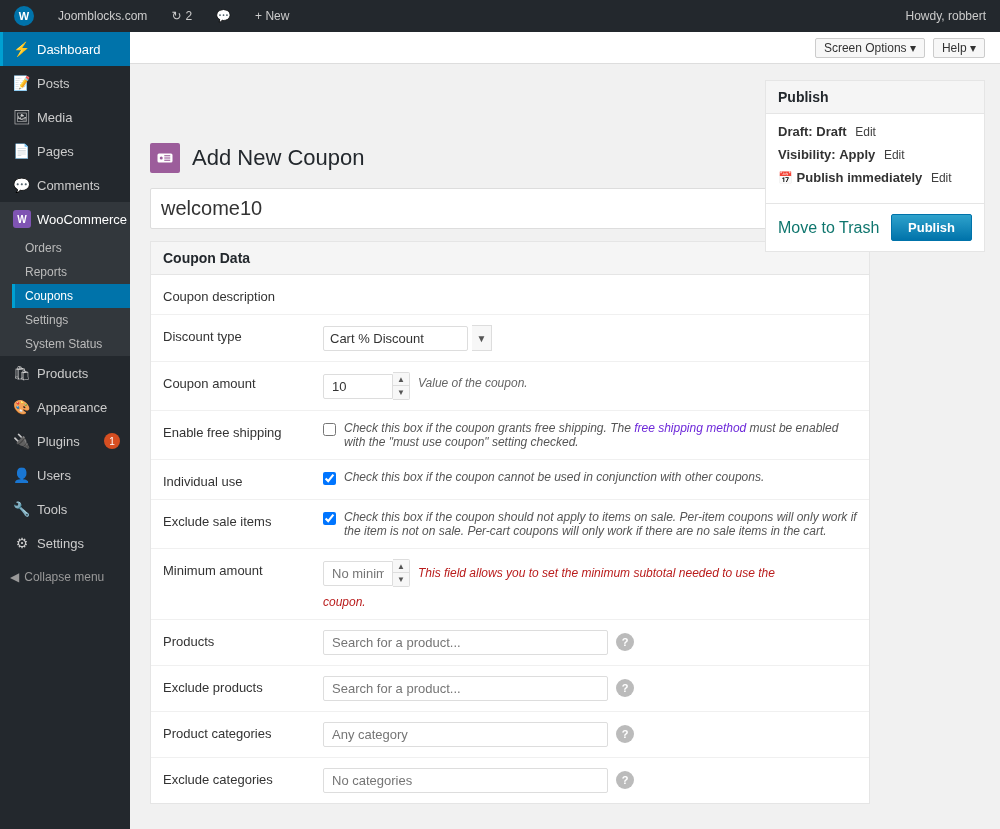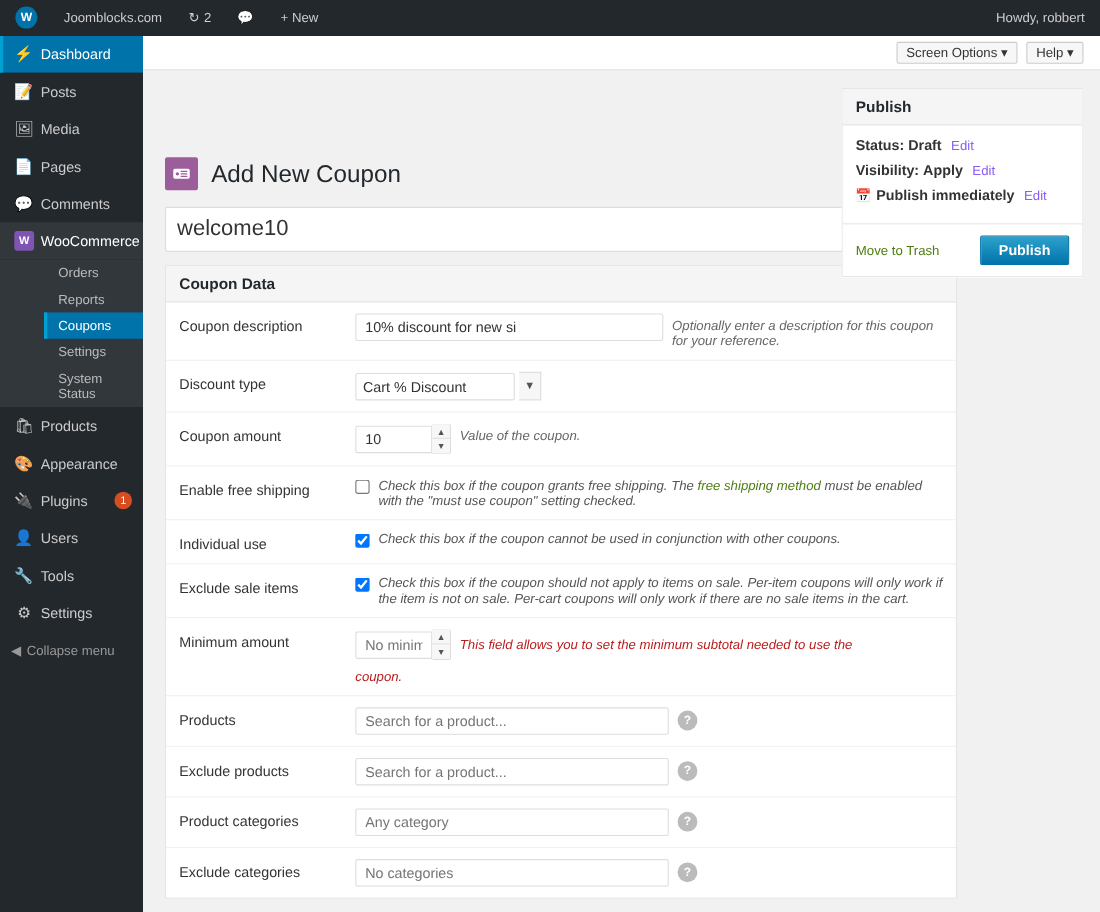--- a/index.html
+++ b/index.html
@@ -64,21 +64,21 @@
       gap: 6px;
       padding: 8px 10px;
       color: #ccc;
       cursor: pointer;
       font-size: 13px;
       border-left: 3px solid transparent;
     }
     .sidebar-item.active { background: #0073aa; color: #fff; border-left-color: #00a0d2; }
     .sidebar-item.active-parent { background: #32373c; color: #fff; }
     .sidebar-icon { width: 18px; height: 18px; display: flex; align-items: center; justify-content: center; font-size: 14px; flex-shrink: 0; }
-    .sidebar-sub { padding-left: 40px; background: #32373c; }
+    .sidebar-sub { padding-left: 12px; background: #32373c; }
     .sidebar-sub .sidebar-item { font-size: 12px; padding: 5px 10px; color: #bbb; }
     .sidebar-sub .sidebar-item.active { background: #0073aa; color: #fff; }
     .collapse-menu { padding: 10px 10px; color: #999; font-size: 12px; cursor: pointer; display: flex; align-items: center; gap: 5px; }
     .badge { background: #d54e21; color: #fff; border-radius: 50%; width: 16px; height: 16px; font-size: 10px; display: flex; align-items: center; justify-content: center; margin-left: auto; }
 
     
     #main {
       margin-left: 130px;
       margin-top: 64px;
       padding: 15px 20px;
@@ -208,21 +208,21 @@
       color: #555;
       border: none;
       padding: 0;
     }
     .spinner-btn:first-child { border-bottom: 1px solid #ddd; }
     
     
     .checkbox-row { display: flex; align-items: flex-start; gap: 8px; }
     .form-checkbox { margin-top: 2px; flex-shrink: 0; }
     .checkbox-desc { font-size: 12px; color: #555; font-style: italic; }
-    .checkbox-desc a { color: #4d7c0f; text-decoration: none; }
+    .checkbox-desc a { color: #6d28d9; text-decoration: none; }
     .search-input {
       border: 1px solid #ddd;
       padding: 4px 8px;
       font-size: 13px;
       background: #fff;
       border-radius: 2px;
       width: 285px;
       color: #999;
     }
     .help-icon {
@@ -251,29 +251,29 @@
       background: #f5f5f5;
       border-bottom: 1px solid #e5e5e5;
       padding: 8px 12px;
       font-size: 14px;
       font-weight: 600;
       color: #23282d;
     }
     .publish-body { padding: 10px 12px; }
     .publish-row { margin-bottom: 8px; font-size: 13px; color: #555; }
     .publish-row span { font-weight: 600; color: #333; }
-    .publish-row a { color: #8b5cf6; text-decoration: none; font-size: 12px; margin-left: 5px; }
+    .publish-row a { color: #404040; text-decoration: none; font-size: 12px; margin-left: 5px; }
     .publish-actions {
       display: flex;
       align-items: center;
       justify-content: space-between;
       padding: 10px 12px;
       border-top: 1px solid #e5e5e5;
     }
-    .trash-link { color: #4d7c0f; text-decoration: none; font-size: 12px; }
+    .trash-link { color: #0f766e; text-decoration: none; font-size: 16px; }
     .publish-btn {
       background: linear-gradient(#2ea2cc, #0073aa);
       border: 1px solid #0073aa;
       color: #fff;
       padding: 5px 16px;
       font-size: 13px;
       font-weight: 600;
       border-radius: 2px;
       cursor: pointer;
     }
@@ -410,24 +410,20 @@
 
     
     <div class="postbox">
       <div class="postbox-header">
         <span>Coupon Data</span>
       </div>
       <div class="postbox-body">
 
         <div class="form-row">
           <div class="form-label">Coupon description</div>
-          <div class="form-field">
-            <input type="text" class="form-input wide" value="10% discount for new si" style="">
-            <span class="form-desc">Optionally enter a description for this coupon for your reference.</span>
-          </div>
         </div>
 
         <div class="form-row">
           <div class="form-label">Discount type</div>
           <div class="form-field">
             <div class="select-wrapper">
               <select class="form-select">
                 <option>Cart % Discount</option>
                 <option>Fixed cart discount</option>
                 <option>Fixed product discount</option>
@@ -535,21 +531,21 @@
 
       </div>
     </div>
   </div>
 </div>
 
 <div id="publish-box">
   <div class="publish-header">Publish</div>
   <div class="publish-body">
     <div class="publish-row">
-      <span>Status:</span>
+      <span>Draft:</span>
       <span>Draft</span>
       <a href="#">Edit</a>
     </div>
     <div class="publish-row">
       <span>Visibility:</span>
       <span>Apply</span>
       <a href="#">Edit</a>
     </div>
     <div class="publish-row">
       <span style="font-size:12px;">📅</span>

